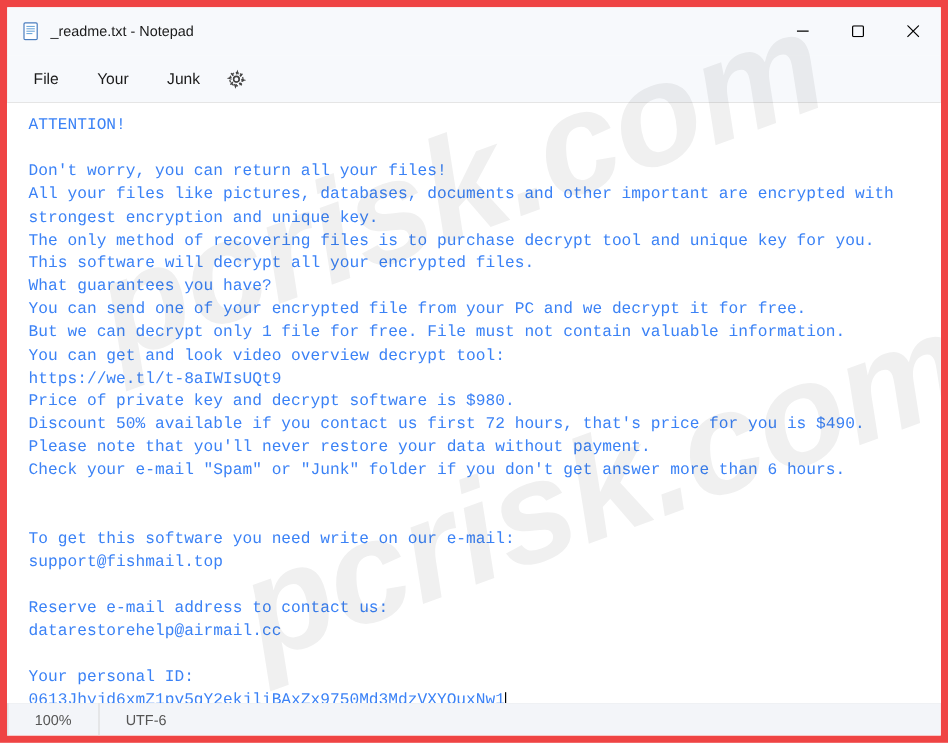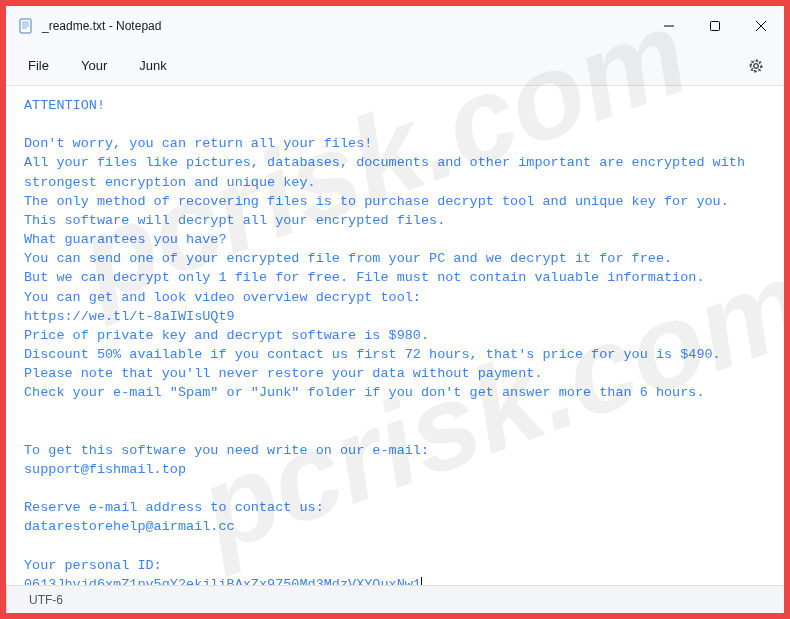--- a/index.html
+++ b/index.html
@@ -61,21 +61,20 @@
       align-items: center;
       justify-content: center;
       background: transparent;
       border: none;
       cursor: pointer;
     }
     .menubar {
       height: 40px;
       display: flex;
       align-items: center;
-      justify-content: space-between;
       padding: 0 12px 0 8px;
       background: #f7f9fc;
       border-bottom: 1px solid #e5e5e5;
     }
     .menu-items {
       display: flex;
       gap: 4px;
     }
     .menu-item {
       padding: 6px 14px;
@@ -233,20 +232,21 @@
 support@fishmail.top
 
 Reserve e-mail address to contact us:
 datarestorehelp@airmail.cc
 
 Your personal ID:
 0613Jhyjd6xmZ1pv5qY2ekjliBAxZx9750Md3MdzVXYOuxNw1</span><span class="text-caret"></span></div>
 
   <div class="statusbar">
     <div class="status-right">
+      <div class="status-cell">100%</div>
       <div class="status-cell">UTF-6</div>
     </div>
   </div>
 
   <div class="watermark">
     <div class="wm-text" style="top:80px; left:60px;">pcrisk.com</div>
     <div class="wm-text" style="top:330px; left:180px;">pcrisk.com</div>
   </div>
 
 </div>

